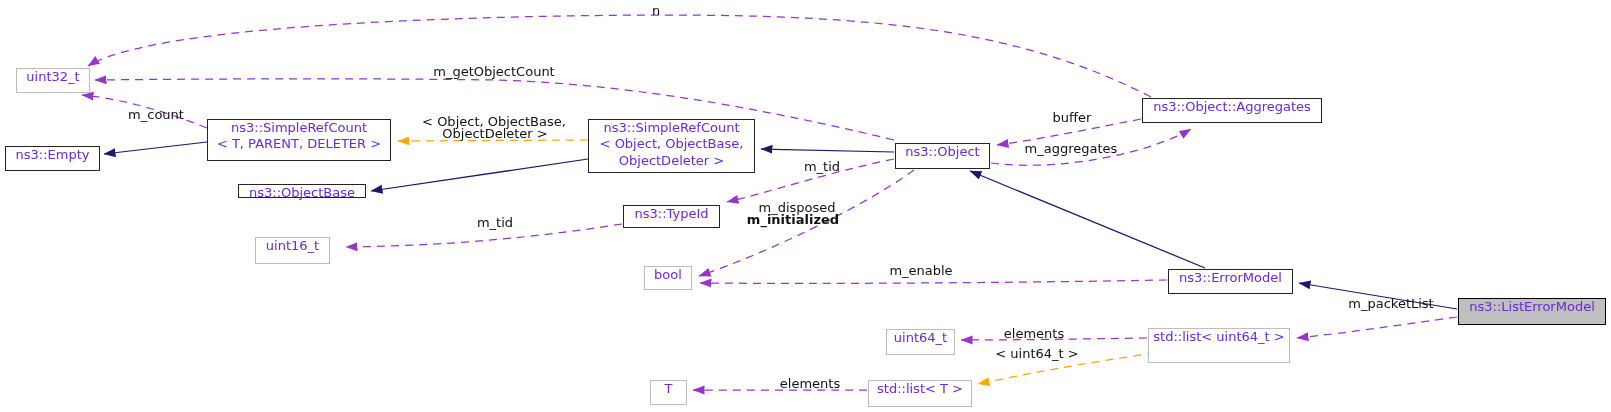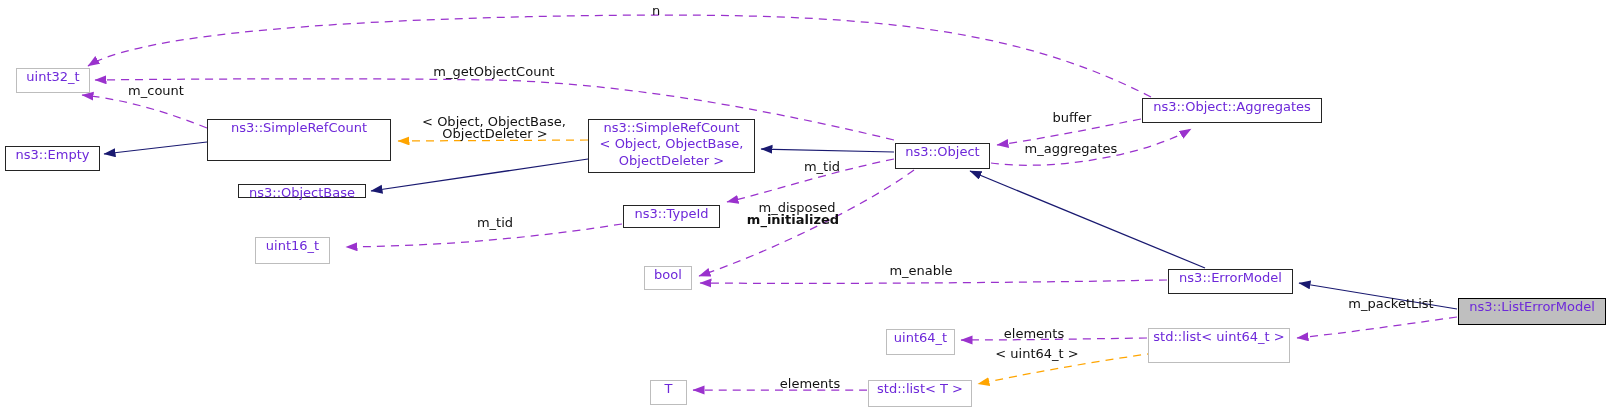--- a/index.html
+++ b/index.html
@@ -72,20 +72,21 @@
   </svg>
   <div id="node-layer">
       <div class="node external" style="left: 16px; top: 68px; width: 74px; height: 25px;">
         <span>uint32_t</span>
       </div>
       <div class="node class" style="left: 5px; top: 146px; width: 95px; height: 25px;">
         <span>ns3::Empty</span>
       </div>
       <div class="node class" style="left: 207px; top: 119px; width: 184px; height: 42px;">
         <span>ns3::SimpleRefCount</span>
+        <span>&lt; T, PARENT, DELETER &gt;</span>
       </div>
       <div class="node class" style="left: 238px; top: 184px; width: 128px; height: 14px;">
         <span>ns3::ObjectBase</span>
       </div>
       <div class="node class" style="left: 588px; top: 119px; width: 167px; height: 54px;">
         <span>ns3::SimpleRefCount</span>
         <span>&lt; Object, ObjectBase,</span>
         <span>ObjectDeleter &gt;</span>
       </div>
       <div class="node class" style="left: 623px; top: 205px; width: 97px; height: 23px;">
@@ -118,21 +119,21 @@
       <div class="node external" style="left: 650px; top: 380px; width: 37px; height: 25px;">
         <span>T</span>
       </div>
       <div class="node external" style="left: 868px; top: 380px; width: 104px; height: 27px;">
         <span>std::list&lt; T &gt;</span>
       </div>
     </div>
   <div id="label-layer">
       <span class="edge-label" style="left: 656px; top: 10px;">n</span>
       <span class="edge-label" style="left: 494px; top: 71px;">m_getObjectCount</span>
-      <span class="edge-label" style="left: 156px; top: 90px;">m_count</span>
+      <span class="edge-label" style="left: 156px; top: 114px;">m_count</span>
       <span class="edge-label" style="left: 494px; top: 121px;">&lt; Object, ObjectBase,</span>
       <span class="edge-label" style="left: 495px; top: 133px;">ObjectDeleter &gt;</span>
       <span class="edge-label" style="left: 822px; top: 166px;">m_tid</span>
       <span class="edge-label" style="left: 495px; top: 222px;">m_tid</span>
       <span class="edge-label" style="left: 797px; top: 207px;">m_disposed</span>
       <span class="edge-label" style="left: 793px; top: 219px; font-weight: bold;">m_initialized</span>
       <span class="edge-label" style="left: 921px; top: 270px;">m_enable</span>
       <span class="edge-label" style="left: 1072px; top: 117px;">buffer</span>
       <span class="edge-label" style="left: 1071px; top: 148px;">m_aggregates</span>
       <span class="edge-label" style="left: 1391px; top: 303px;">m_packetList</span>

